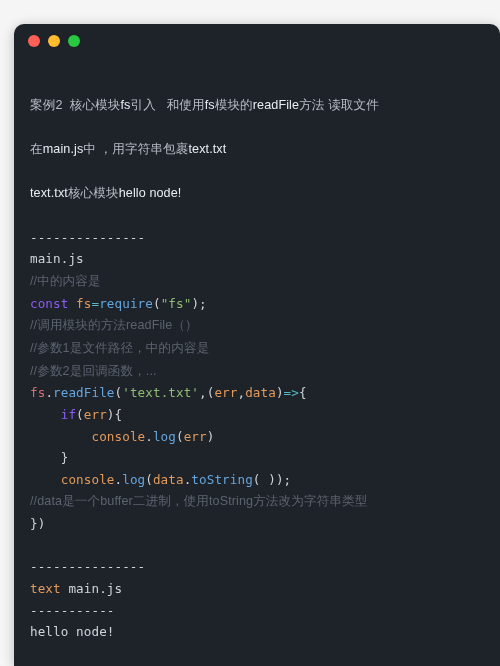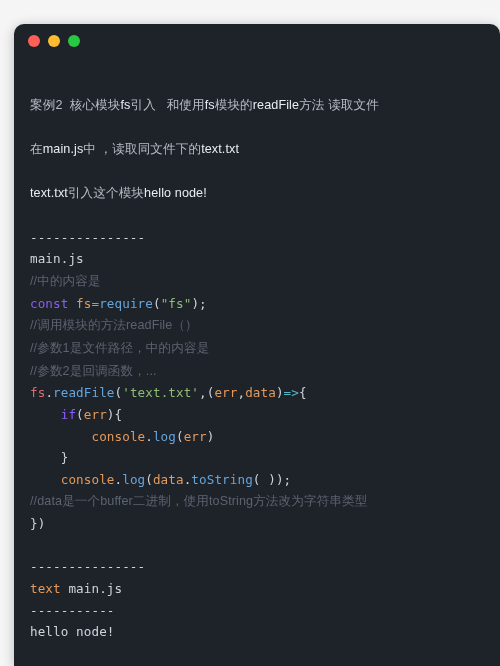--- a/index.html
+++ b/index.html
@@ -57,23 +57,23 @@
 <div class="window">
   <div class="titlebar">
     <div class="dot red"></div>
     <div class="dot yellow"></div>
     <div class="dot green"></div>
   </div>
 
   <div class="content">
 <span class="dim cjk"><span>案例2  核心模块</span><span class="hl">fs</span><span>引入   和使用</span><span class="hl">fs</span><span>模块的</span><span class="hl">readFile</span><span>方法 读取文件</span></span>
 
-<span class="dim cjk"><span>在</span><span class="hl">main.js</span><span>中 ，读取同文件下的</span><span class="hl">text.txt</span></span>
+<span class="dim cjk"><span>在</span><span class="hl">main.js</span><span>中 ，用字符串包裹</span><span class="hl">text.txt</span></span>
 
-<span class="dim cjk"><span class="hl">text.txt</span><span>引入这个模块</span><span class="hl">hello node!</span></span>
+<span class="dim cjk"><span class="hl">text.txt</span><span>核心模块</span><span class="hl">hello node!</span></span>
 
 <span class="dash">---------------</span>
 <span class="plain">main.js</span>
 <span class="cmt cjk">//中的内容是</span>
 <span><span class="key">const</span><span> </span><span class="prm">fs</span><span class="op">=</span><span class="fn">require</span><span class="plain">(</span><span class="str">"fs"</span><span class="plain">)</span><span class="plain">;</span></span>
 <span class="cmt cjk"><span>//调用模块的方法</span><span>readFile</span><span>（）</span></span>
 <span class="cmt cjk">//参数1是文件路径，中的内容是</span>
 <span class="cmt cjk">//参数2是回调函数，...</span>
 <span><span class="red">fs</span><span class="plain">.</span><span class="fn">readFile</span><span class="plain">(</span><span class="str">'text.txt'</span><span class="plain">,</span><span class="plain">(</span><span class="prm">err</span><span class="plain">,</span><span class="prm">data</span><span class="plain">)</span><span class="op">=&gt;</span><span class="plain">{</span></span>
 <span><span>    </span><span class="key">if</span><span class="plain">(</span><span class="prm">err</span><span class="plain">)</span><span class="plain">{</span></span>

